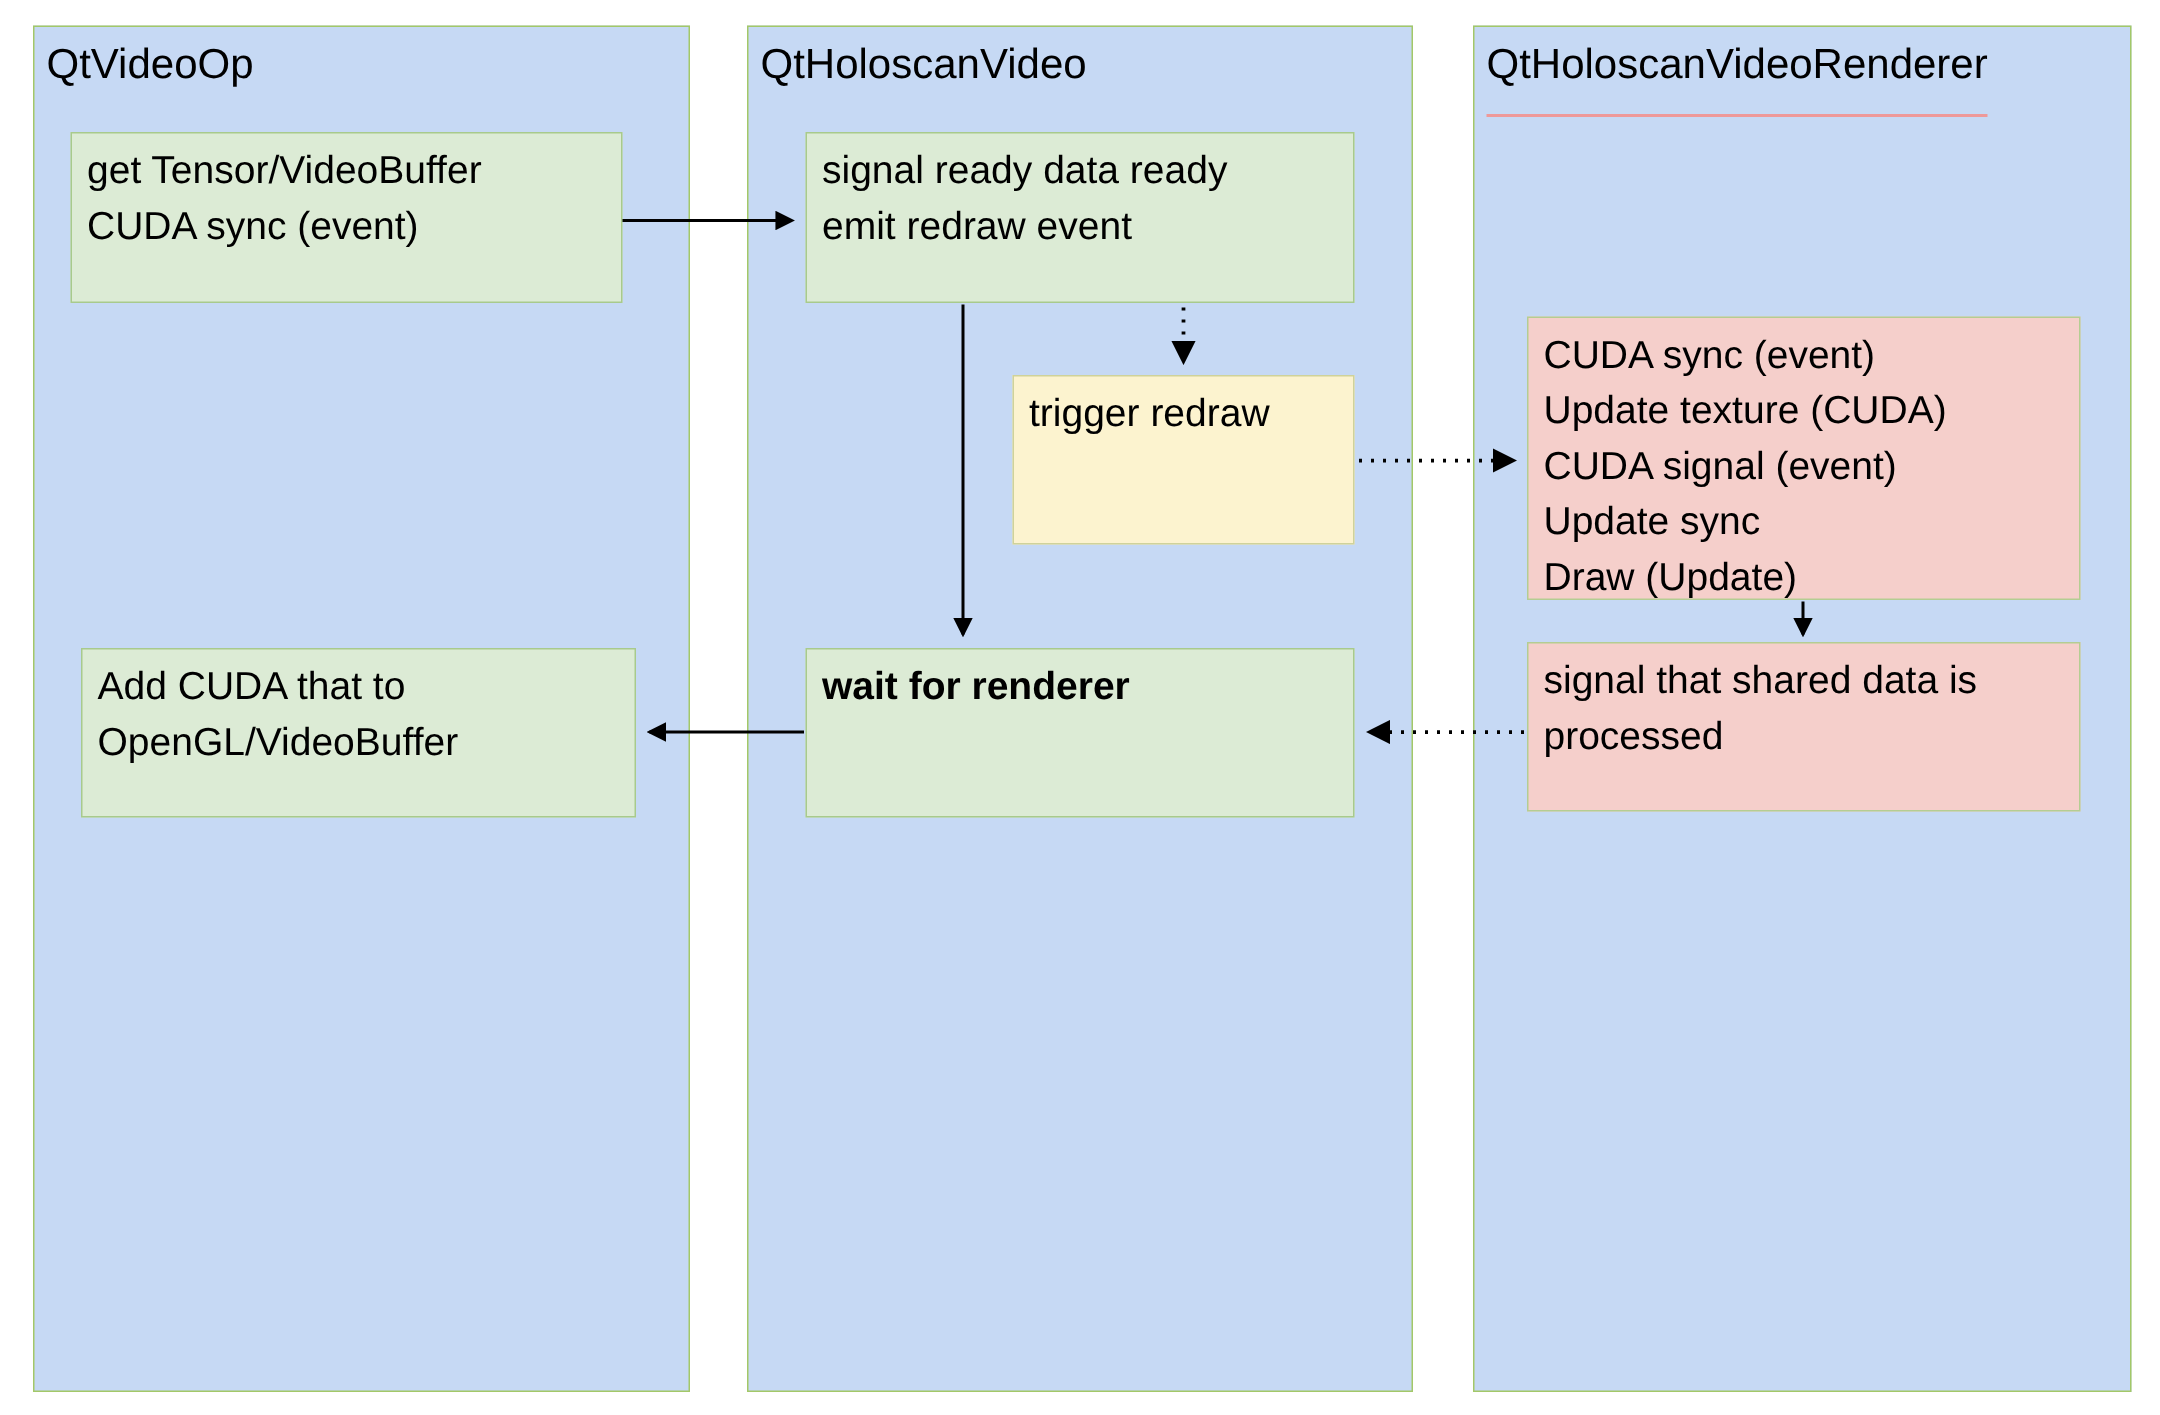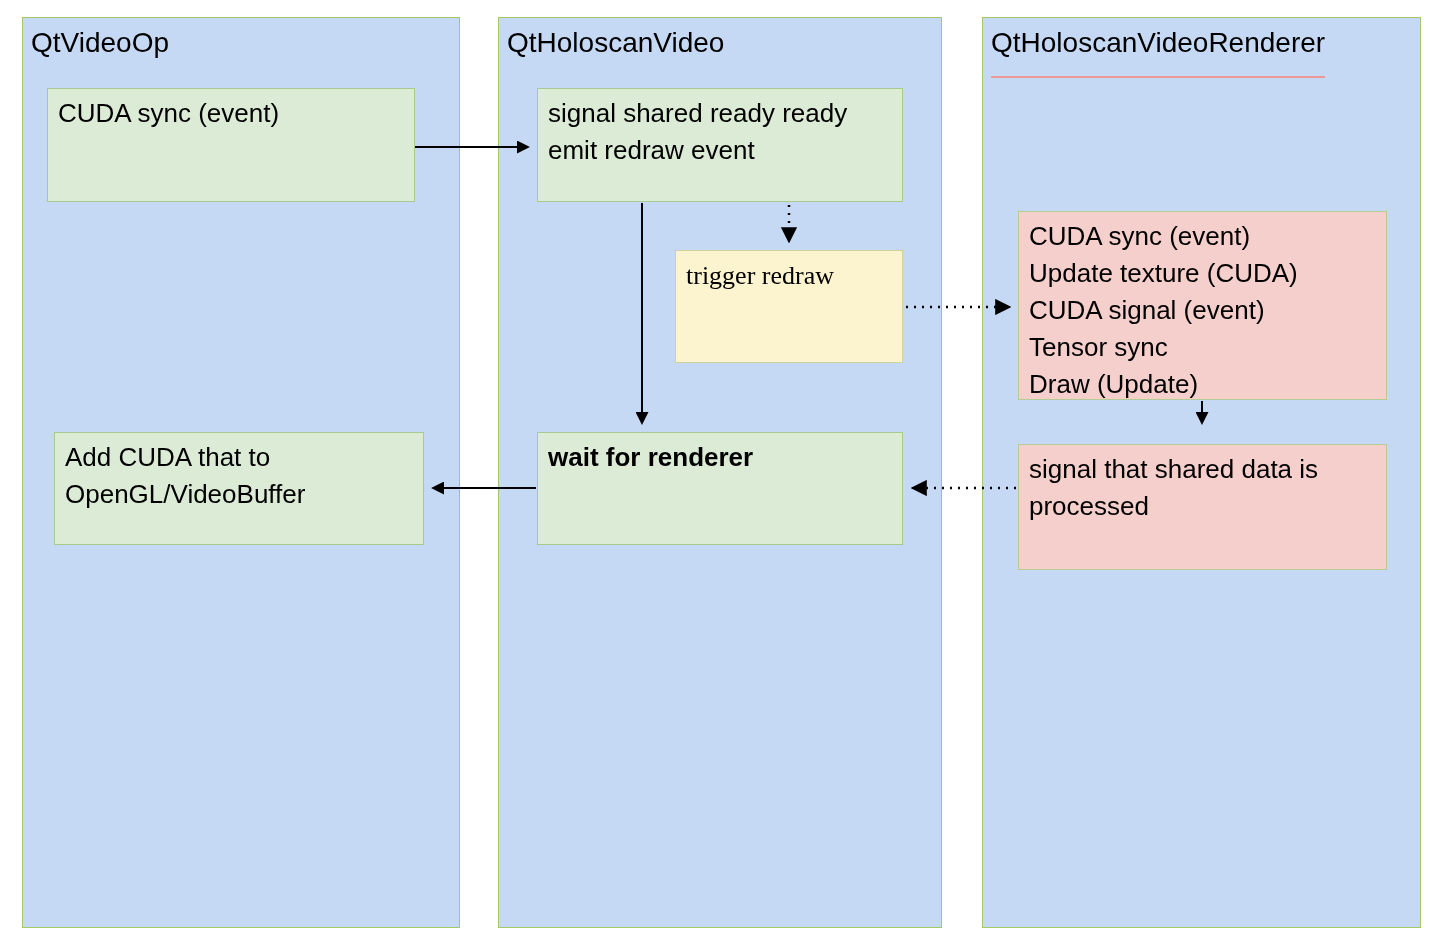--- a/index.html
+++ b/index.html
@@ -42,21 +42,20 @@
     line-height: 37px;
     white-space: nowrap;
   }
   .box.green {
     background: var(--green-fill, #dcebd5);
     border: 1px solid var(--green-border, #a8ca8c);
   }
   .box.yellow {
     background: var(--yellow-fill, #fcf3cf);
     border: 1px solid var(--yellow-border, #cfd29a);
-    font-family: Liberation Serif, serif;
   }
   .box.red {
     background: var(--red-fill, #f5cfcb);
     border: 1px solid var(--red-border, #b4cd92);
   }
   svg.arrows {
     position: absolute;
     left: 0;
     top: 0;
     width: 1440px;
@@ -86,50 +85,51 @@
     <div class="lane-title">QtVideoOp</div>
   </div>
 
   <div class="lane" style="left:982px; width:439px;">
     <div class="lane-title">
       <span class="underline-red">QtHoloscanVideoRenderer</span>
     </div>
   </div>
 
   <div class="box green" style="left:47px; top:88px; width:368px; height:114px;">
+    <div>get Tensor/VideoBuffer</div>
     <div>CUDA sync (event)</div>
   </div>
 
   <div class="box green" style="left:54px; top:432px; width:370px; height:113px;">
     <div>Add CUDA that to</div>
     <div>OpenGL/VideoBuffer</div>
   </div>
 
   <div class="box green" style="left:537px; top:88px; width:366px; height:114px;">
-    <div>signal shared ready ready</div>
+    <div>signal ready data ready</div>
     <div>emit redraw event</div>
   </div>
 
   <div class="box yellow" style="left:675px; top:250px; width:228px; height:113px;">
     <div>trigger redraw</div>
   </div>
 
   <div class="box green" style="left:537px; top:432px; width:366px; height:113px;font-weight:bold;">
     <div>wait for renderer</div>
   </div>
 
   <div class="box red" style="left:1018px; top:211px; width:369px; height:189px;">
     <div>CUDA sync (event)</div>
     <div>Update texture (CUDA)</div>
     <div>CUDA signal (event)</div>
-    <div>Tensor sync</div>
+    <div>Update sync</div>
     <div>Draw (Update)</div>
   </div>
 
-  <div class="box red" style="left:1018px; top:444px; width:369px; height:126px;">
+  <div class="box red" style="left:1018px; top:428px; width:369px; height:113px;">
     <div>signal that shared data is</div>
     <div>processed</div>
   </div>
 
   <svg class="arrows" viewBox="0 0 1440 943">
     <defs>
       <marker id="ah" viewBox="0 0 10 10" refX="8.5" refY="5" markerWidth="6.5" markerHeight="6.5" orient="auto-start-reverse">
         <path d="M 0 0 L 10 5 L 0 10 z" fill="#000000"></path>
       </marker>
     </defs>

